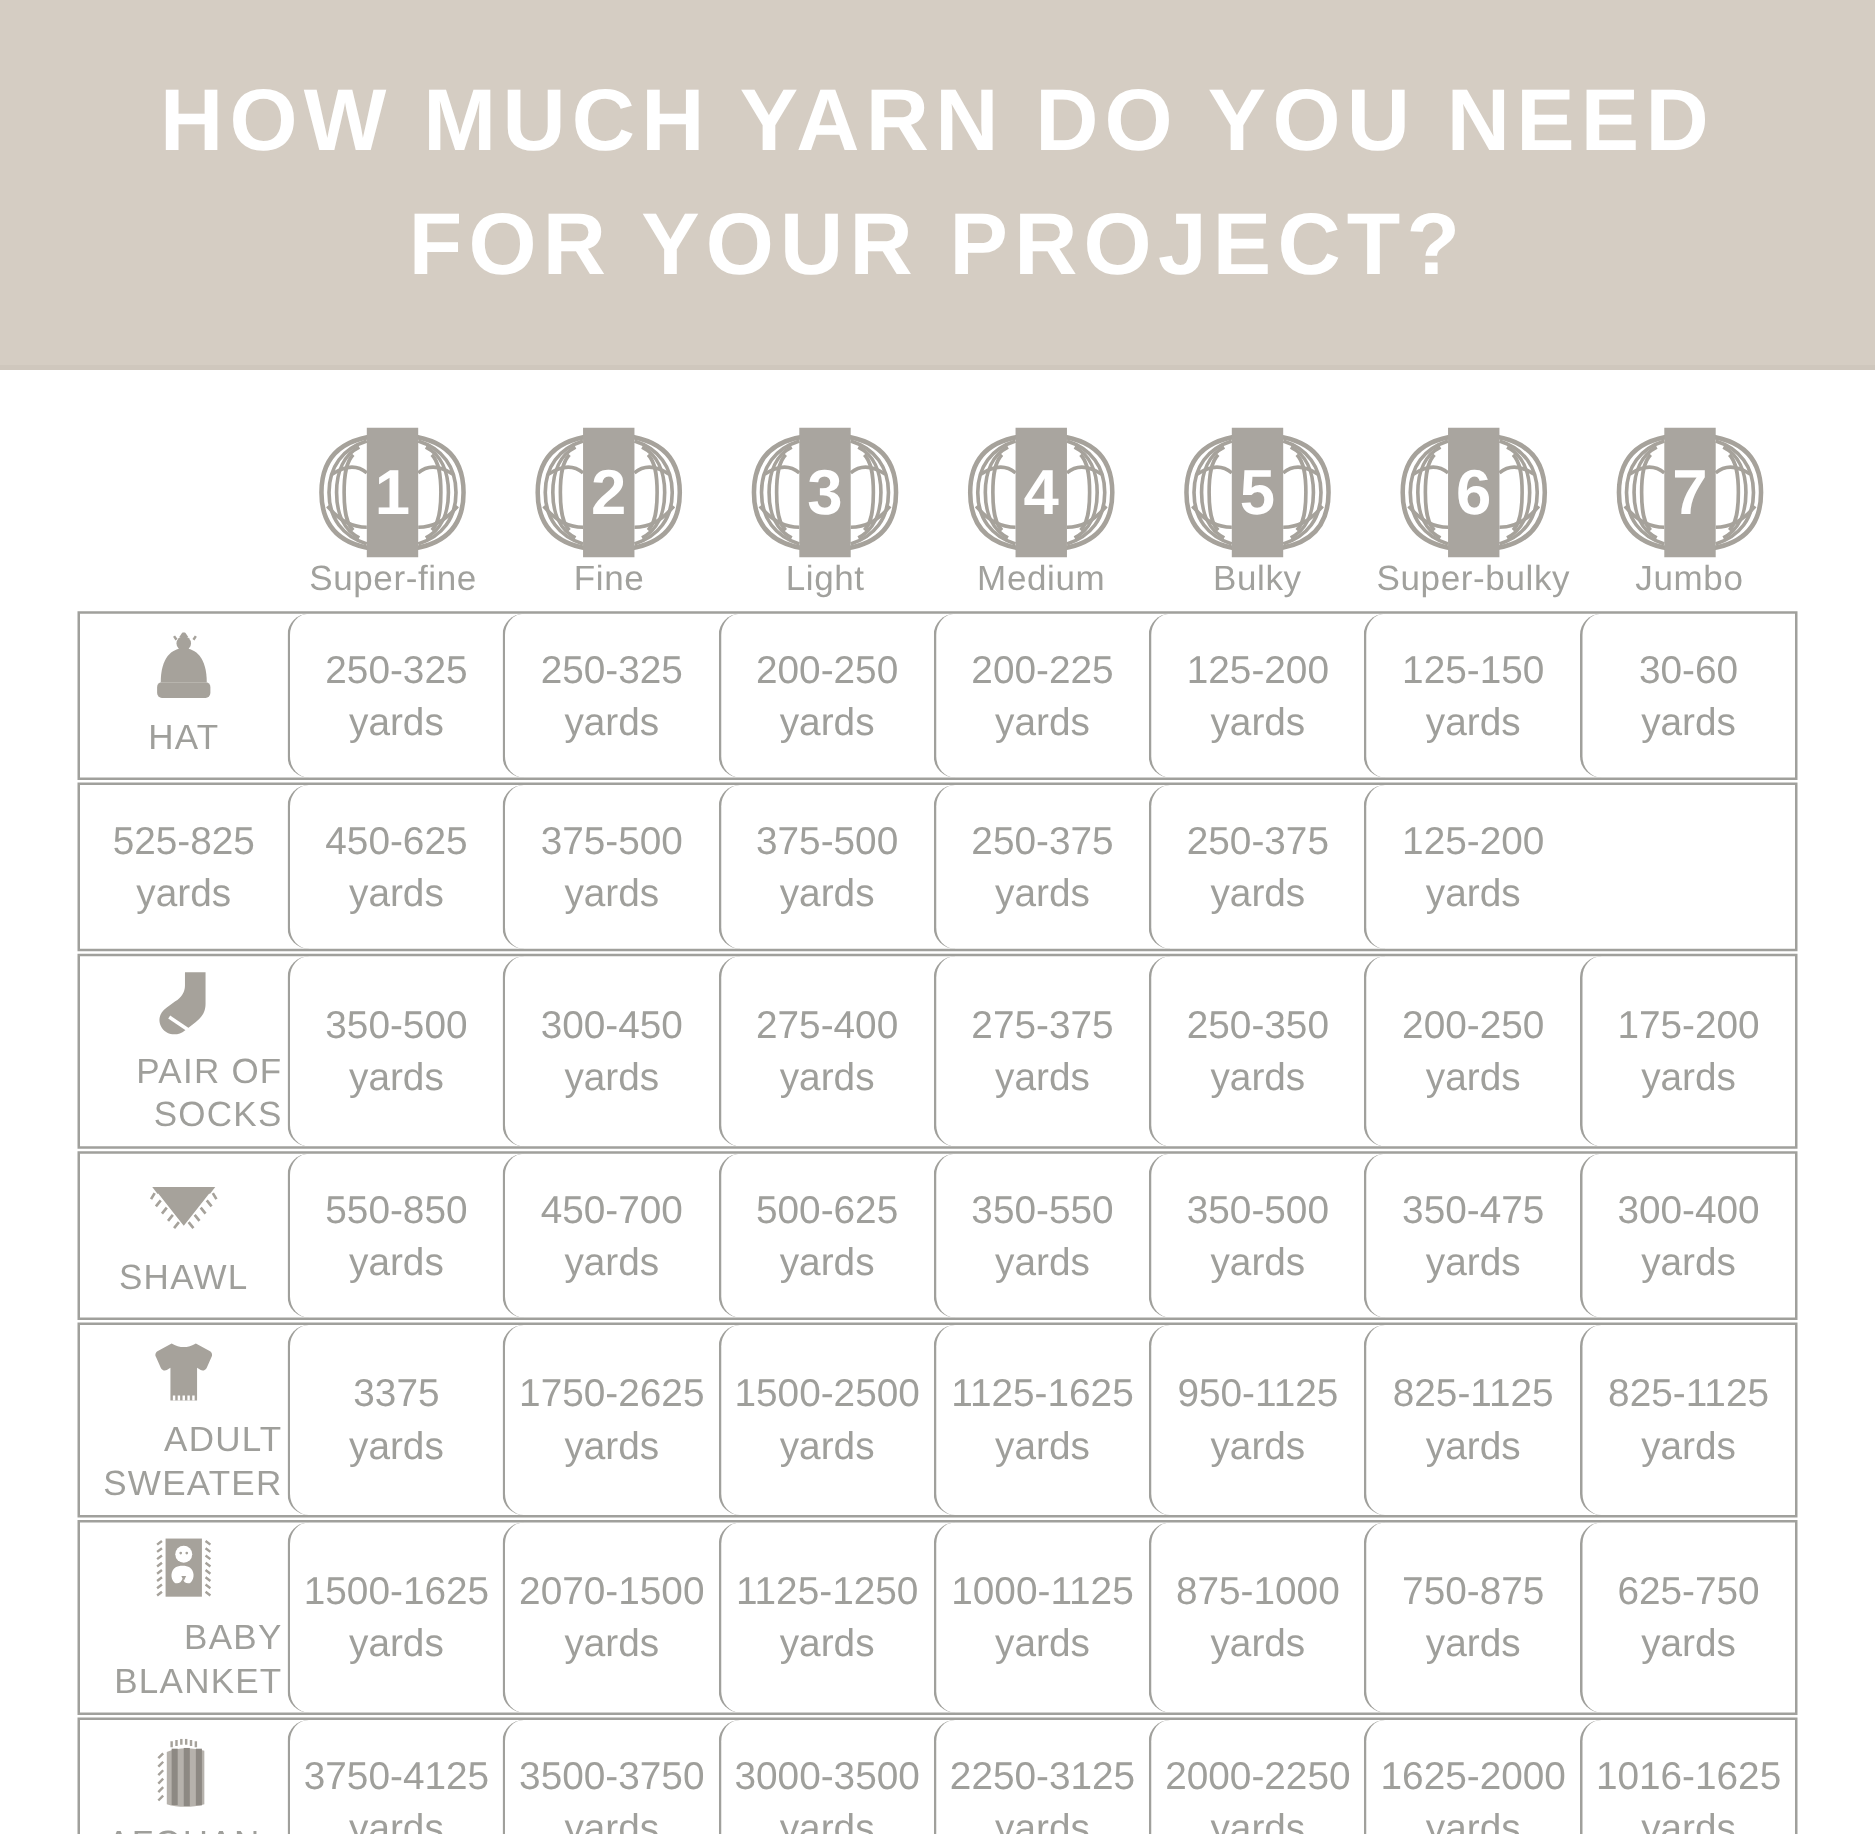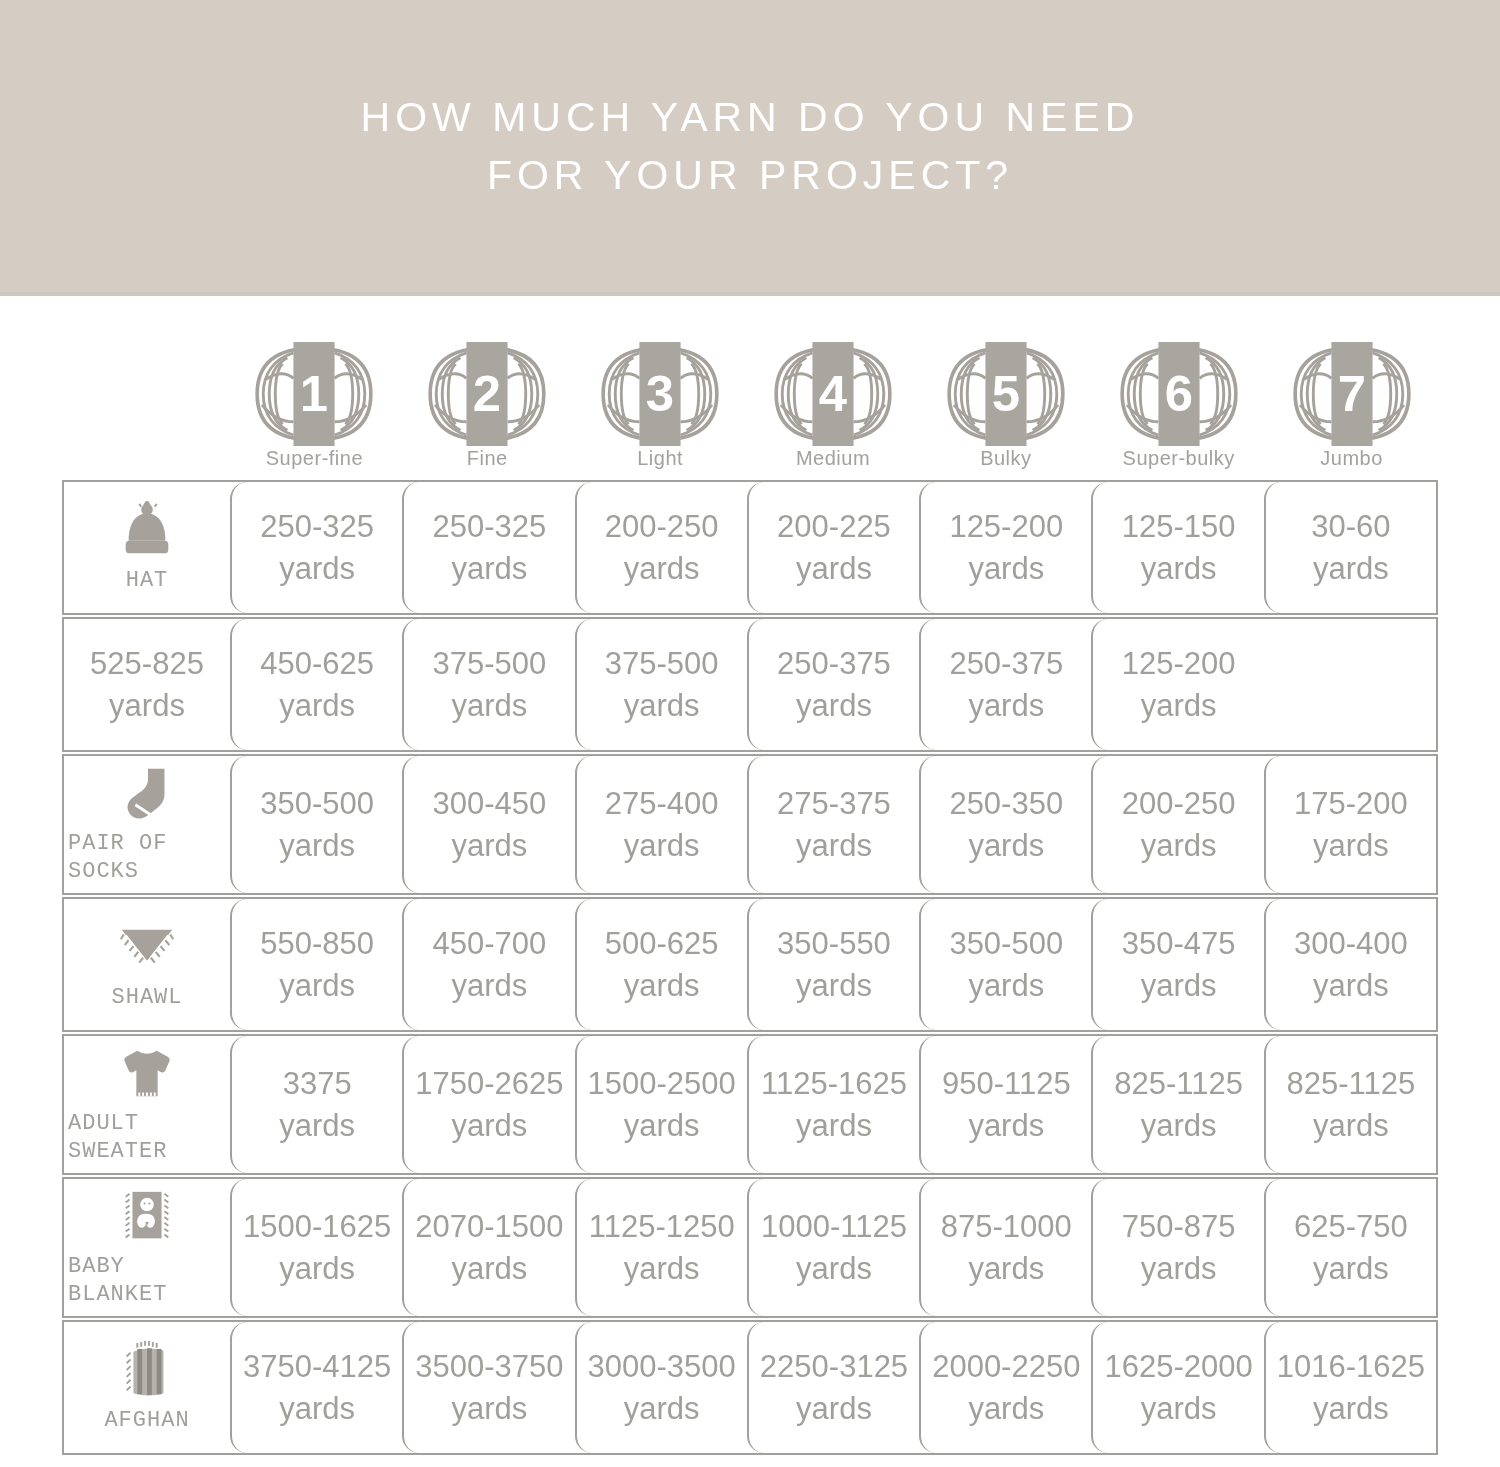--- a/index.html
+++ b/index.html
@@ -13,43 +13,43 @@
     background: #d5cdc3;
     height: 296px;
     display: flex;
     flex-direction: column;
     align-items: center;
     justify-content: center;
     border-bottom: 4px solid #cfc7bd;
   }
   .title-line {
     color: #ffffff;
-    font-size: 41px;
-    font-weight: 400;
+    font-size: 70px;
+    font-weight: 700;
     letter-spacing: 5px;
     line-height: 1.42;
     text-align: center;
     white-space: nowrap;
   }
   .weights-row {
     margin: 46px 62px 10px 62px;
     display: grid;
     grid-template-columns: 166px repeat(7, 1fr);
     align-items: end;
   }
   .weight {
     display: flex;
     flex-direction: column;
     align-items: center;
     justify-content: flex-end;
   }
   .weight svg { width: 138px; height: 104px; display: block; }
   .weight-label {
     color: #a1a19d;
-    font-size: 20px;
+    font-size: 28px;
     letter-spacing: 0.5px;
     margin-top: 1px;
   }
   .yarn-table { margin: 0 62px; }
   .row {
     display: grid;
     grid-template-columns: 166px repeat(7, 1fr);
     border: 2px solid #a0a09c;
     background: #ffffff;
     min-height: 135px;
@@ -65,26 +65,25 @@
     color: #9f9f9b;
     font-size: 31px;
     line-height: 1.35;
     padding: 4px 2px;
     border-radius: 17px;
   }
   .cell:first-child { border-left: none; }
   .project-cell { padding: 8px 4px; }
   .project-name {
     color: #9f9f9b;
-    font-size: 22px;
+    font-size: 28px;
     letter-spacing: 1px;
     line-height: 1.25;
     margin-top: 4px;
-    text-align: left;
-    font-family: Liberation Mono, monospace;
+    text-align: right;
   }
   .picon { height: 62px; display: block; }
 </style>
 </head>
 <body>
 
 <div class="header">
   <div class="title-line">HOW MUCH YARN DO YOU NEED</div>
   <div class="title-line">FOR YOUR PROJECT?</div>
 </div>

